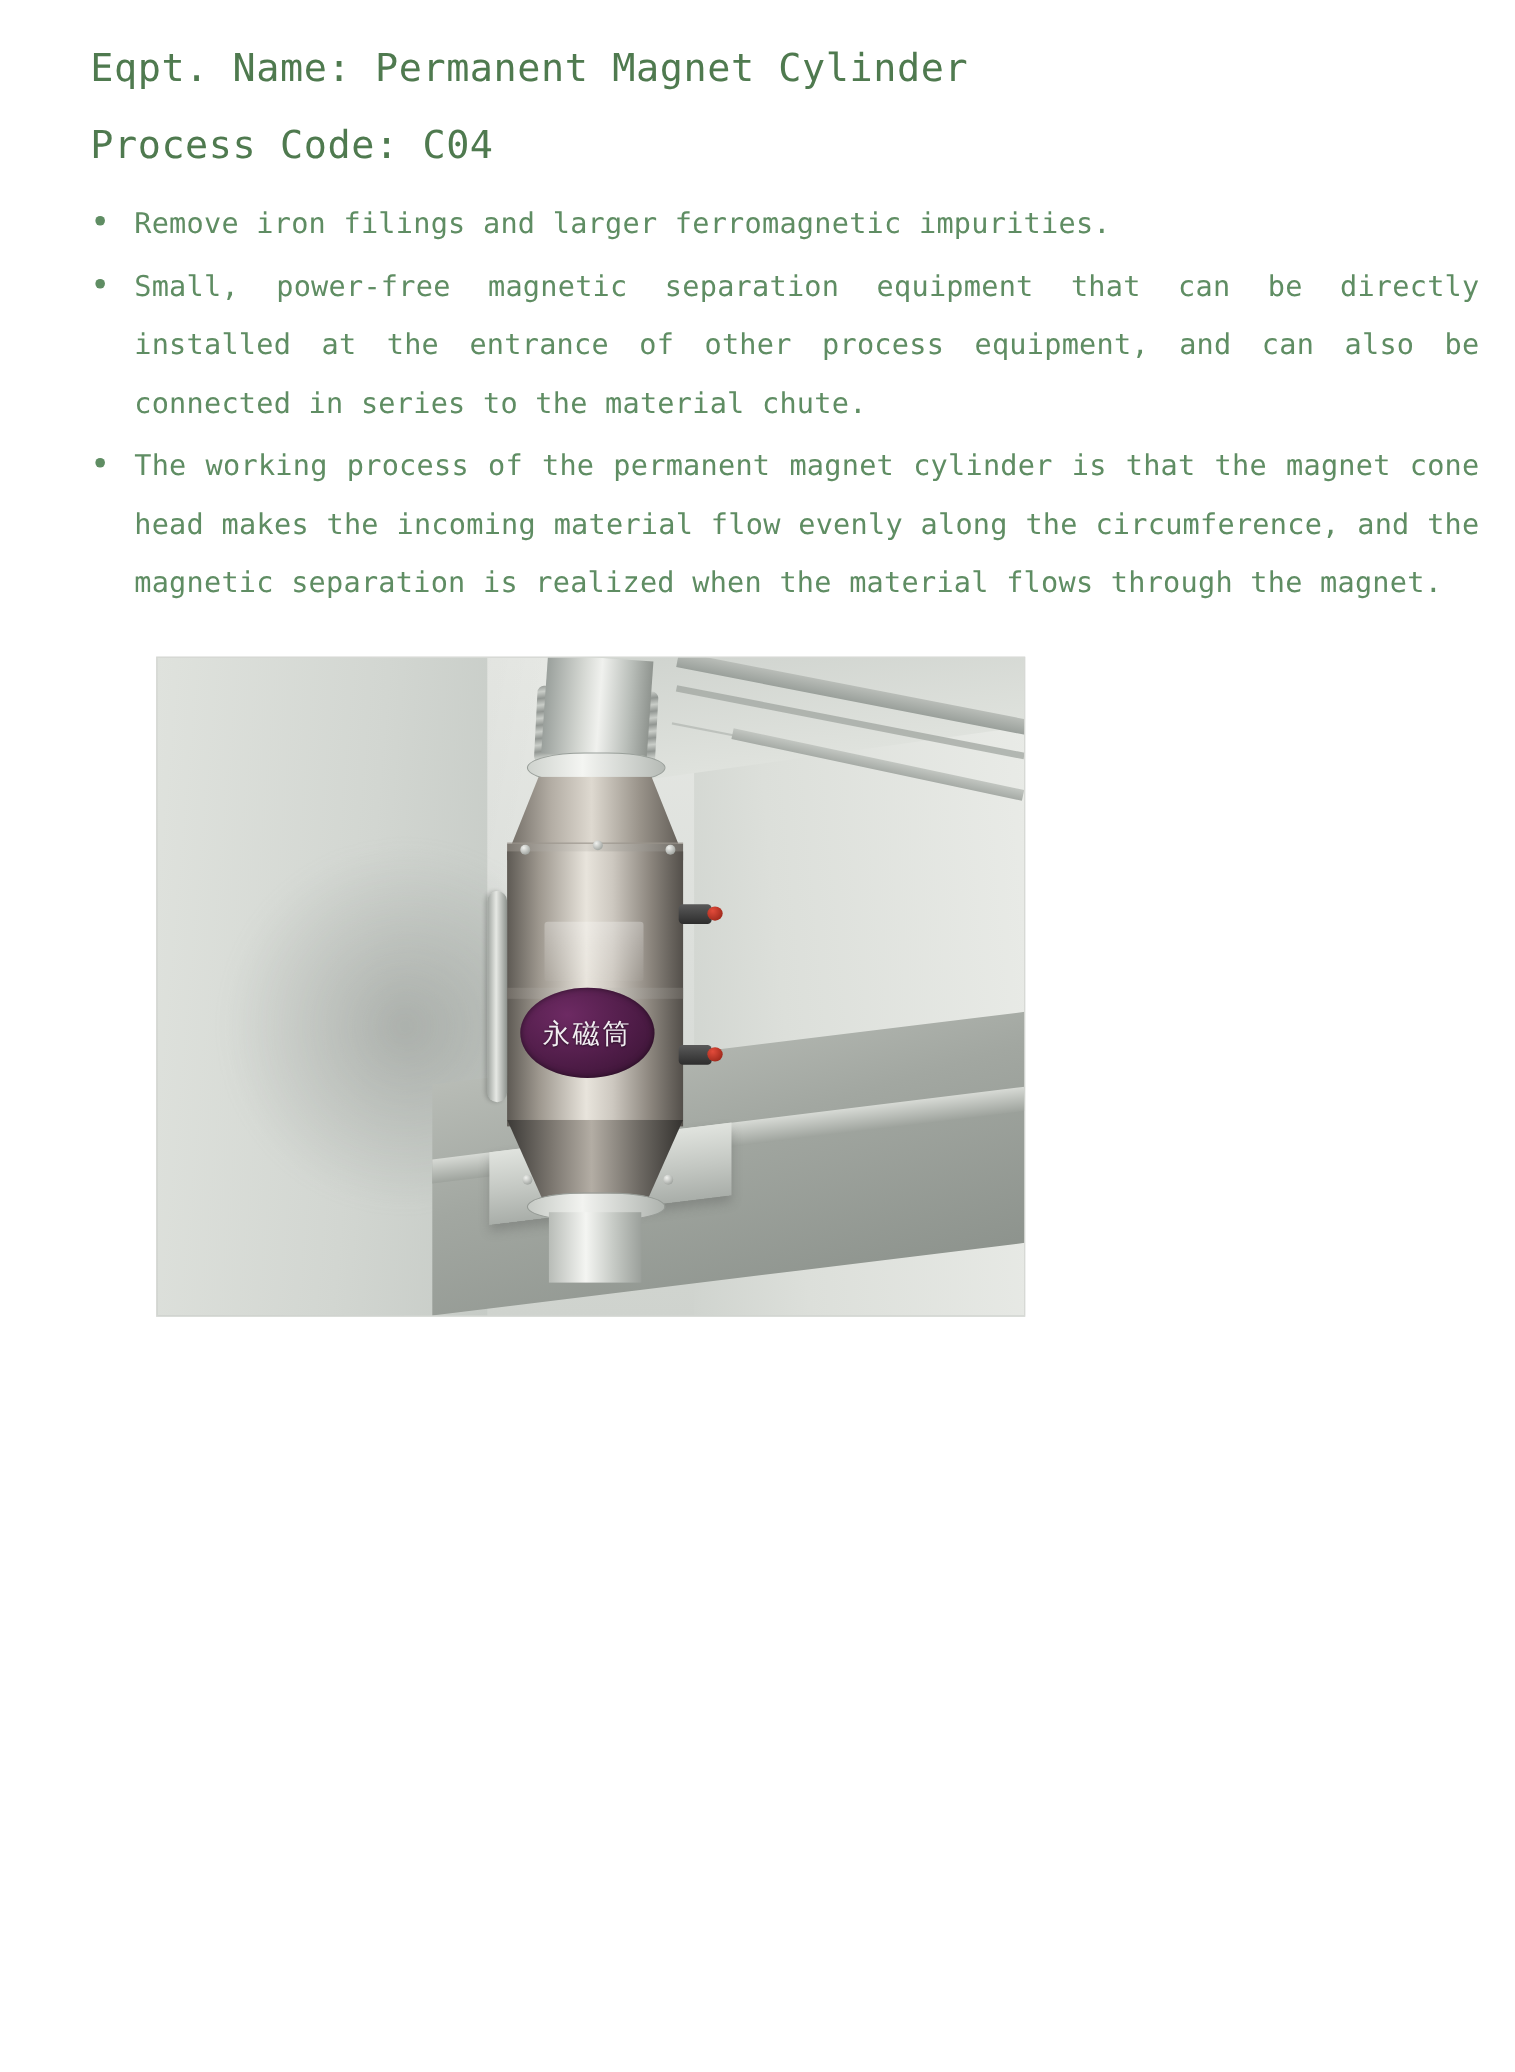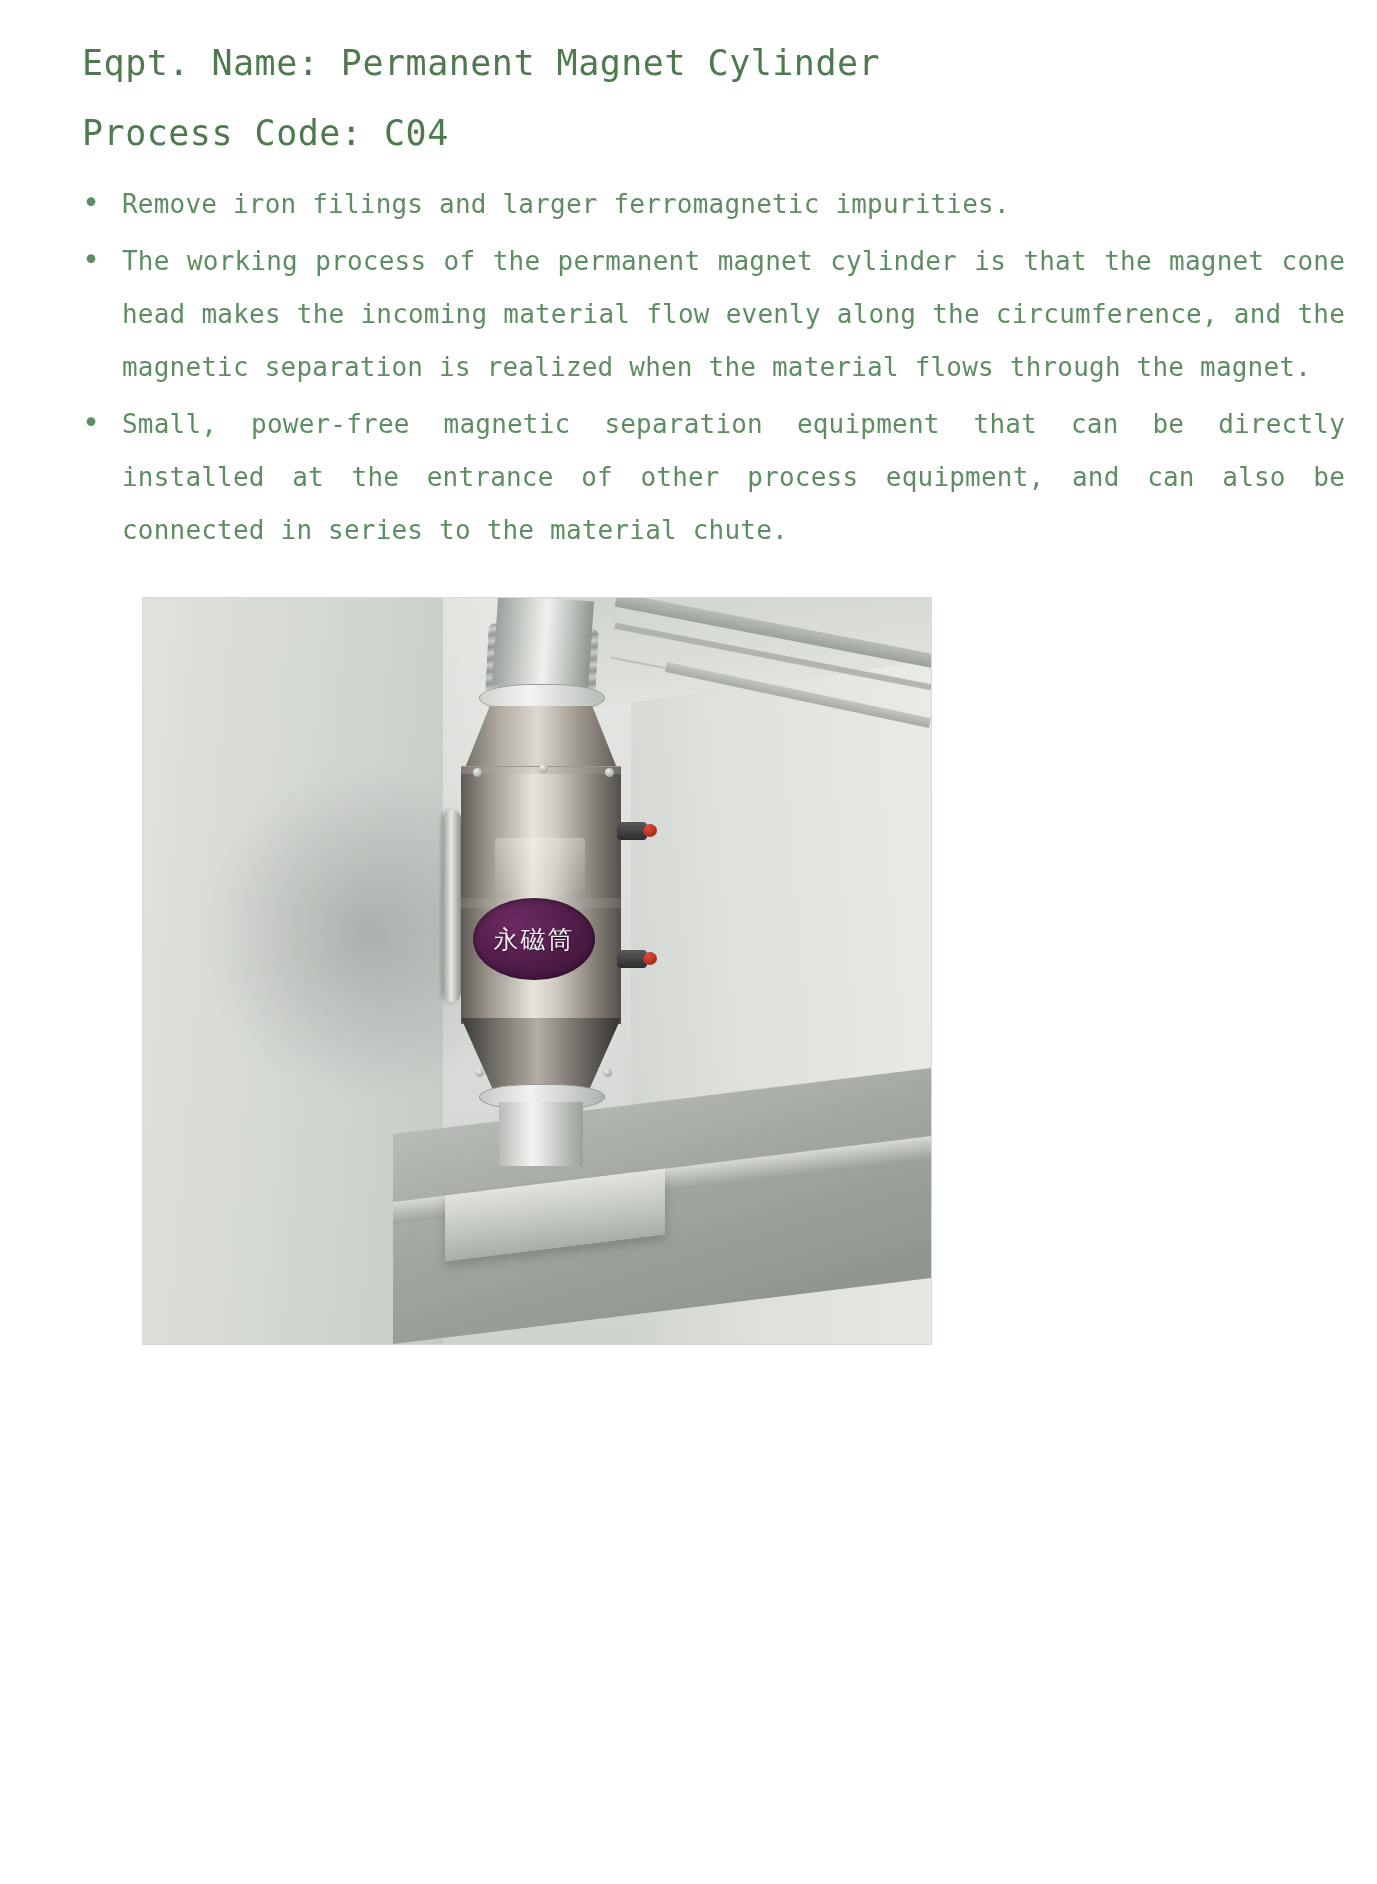--- a/index.html
+++ b/index.html
@@ -51,21 +51,21 @@
     position: absolute;
     left: 22px;
     top: -2px;
     font-size: 30px;
     color: #5f8d63;
     line-height: 53px;
   }
   .photo-wrap {
     margin: 40px 0 0 82px;
     width: 790px;
-    height: 748px;
+    height: 600px;
     position: relative;
     overflow: hidden;
     background: #cfd2cd;
     border: 1px solid #d8dad6;
     box-sizing: border-box;
   }
   
   .photo {
     position: absolute;
     inset: 0;
@@ -274,22 +274,22 @@
 
 <div class="page">
 
   <div class="header-block">
     <div class="header-line">Eqpt. Name: Permanent Magnet Cylinder</div>
     <div class="header-line">Process Code: C04</div>
   </div>
 
   <ul class="bullets">
     <li>Remove iron filings and larger ferromagnetic impurities.</li>
+    <li>Small, power-free magnetic separation equipment that can be directly installed at the entrance of other process equipment, and can also be connected in series to the material chute.</li>
     <li>The working process of the permanent magnet cylinder is that the magnet cone head makes the incoming material flow evenly along the circumference, and the magnetic separation is realized when the material flows through the magnet.</li>
-    <li>Small, power-free magnetic separation equipment that can be directly installed at the entrance of other process equipment, and can also be connected in series to the material chute.</li>
   </ul>
 
   <div class="photo-wrap">
     <div class="photo">
       <div class="wall-left"></div>
       <div class="wall-right"></div>
       <div class="ceiling"></div>
       <div class="ceiling-duct"></div>
       <div class="ceiling-duct2"></div>
       <div class="shadow-blob"></div>

